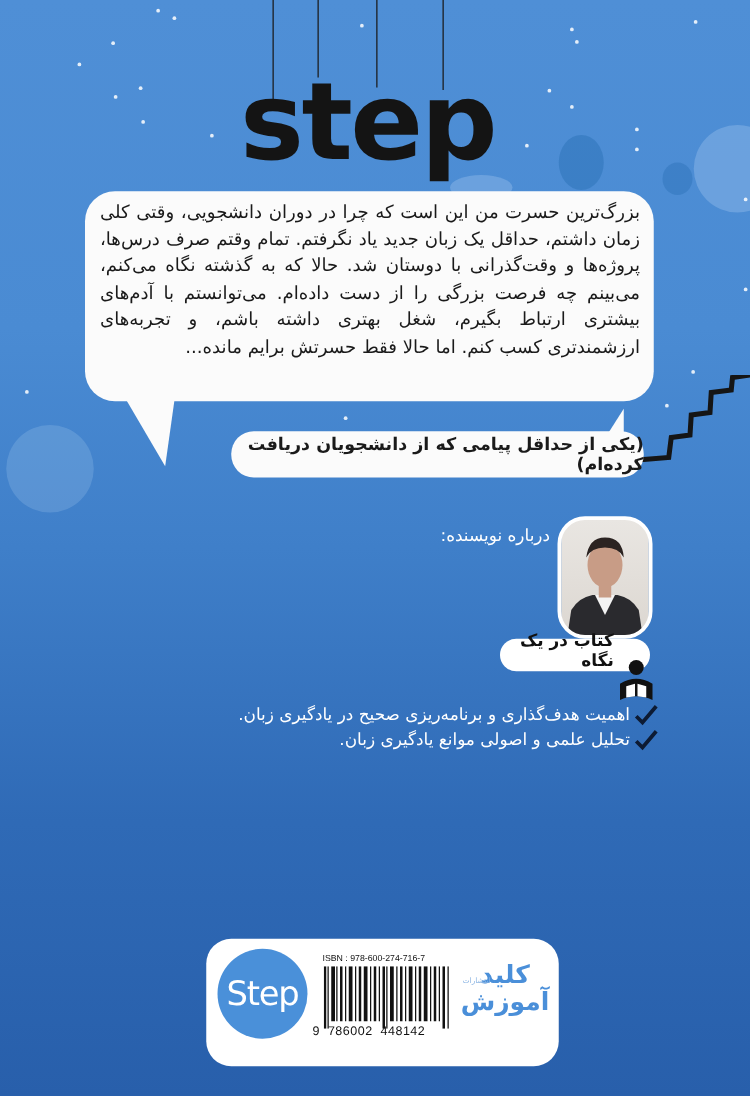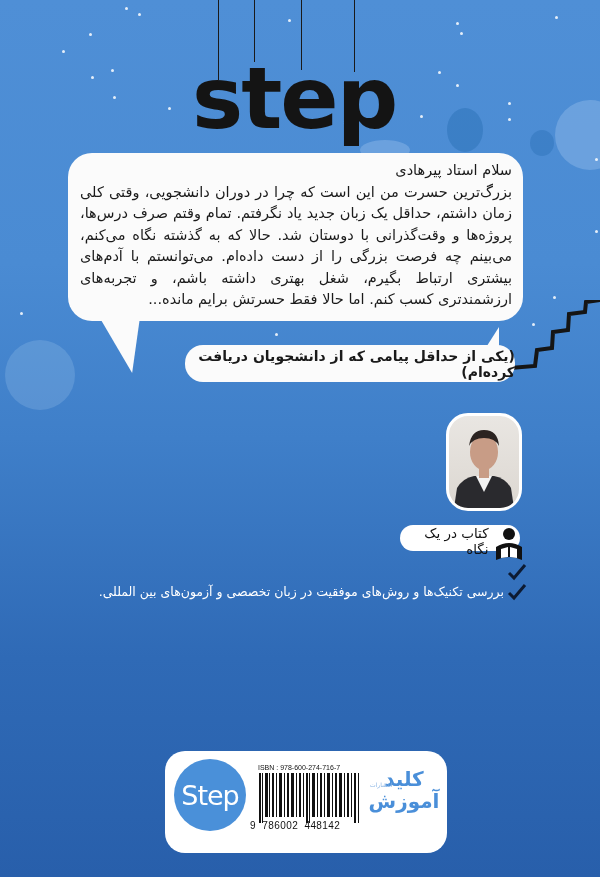--- a/index.html
+++ b/index.html
@@ -65,25 +65,25 @@
       background: linear-gradient(180deg, #e9e6e2 0%, #dcd7d1 100%);
     }
     .author-text {
       position: absolute; left: 150px; top: 418px; width: 290px;
       direction: rtl; text-align: right; color: #ffffff;
       font-size: 13.5px; line-height: 22px;
     }
 
     
     .glance-pill {
-      position: absolute; left: 400px; top: 525px; width: 120px; height: 26px;
+      position: absolute; left: 400px; top: 511px; width: 120px; height: 26px;
       background: #ffffff; border-radius: 13px;
-      display: flex; align-items: flex-start; justify-content: flex-end; direction: rtl;
+      display: flex; align-items: flex-end; justify-content: flex-end; direction: rtl;
       padding-right: 6px; gap: 4px;
-      font-weight: normal; font-size: 13.5px; color: #111;
+      font-weight: bold; font-size: 13.5px; color: #111;
     }
     .reader-icon { position: absolute; left: 492px; top: 527px; width: 34px; height: 36px; }
     .glance-list { position: absolute; left: 80px; top: 562px; width: 450px; direction: rtl; }
     .glance-item {
       display: flex; flex-direction: row; align-items: flex-start;
       color: #ffffff; font-size: 13.5px; line-height: 20px;
     }
     .check { width: 26px; flex: 0 0 26px; height: 20px; display: flex; align-items: center; justify-content: center; }
     .glance-item span.txt { text-align: right; }
 
@@ -146,21 +146,20 @@
   <div class="string" style="left:218px;height:80px;"></div>
   <div class="string" style="left:254px;height:62px;"></div>
   <div class="string" style="left:301px;height:70px;"></div>
   <div class="string" style="left:354px;height:72px;"></div>
   <div class="logo-step">step</div>
 </div>
 
 <div class="bubble-main"></div>
 <div class="bubble-main-tail"></div>
 <div class="bubble-text">
-  <span class="greet">سلام استاد پیرهادی</span>
   <span>بزرگ‌ترین حسرت من این است که چرا در دوران دانشجویی، وقتی کلی زمان داشتم، حداقل یک زبان جدید یاد نگرفتم. تمام وقتم صرف درس‌ها، پروژه‌ها و وقت‌گذرانی با دوستان شد. حالا که به گذشته نگاه می‌کنم، می‌بینم چه فرصت بزرگی را از دست داده‌ام. می‌توانستم با آدم‌های بیشتری ارتباط بگیرم، شغل بهتری داشته باشم، و تجربه‌های ارزشمندتری کسب کنم. اما حالا فقط حسرتش برایم مانده...</span>
 </div>
 
 <svg class="stairs" viewBox="0 0 90 80">
   <path d="M0 68 L25 66 L27 50 L42 48 L43 32 L58 30 L59 14 L75 12 L76 2 L90 0" fill="none" stroke="#151515" stroke-width="4" stroke-linejoin="miter"></path>
 </svg>
 
 <div class="bubble-quote-tail"></div>
 <div class="bubble-quote">
   <span>(یکی از حداقل پیامی که از دانشجویان دریافت کرده‌ام)</span>
@@ -169,46 +168,48 @@
 <div class="author-photo">
   <svg width="70" height="92" viewBox="0 0 70 92">
     <path d="M5 92 L8 72 Q14 62 25 60 L45 60 Q56 62 62 72 L65 92 Z" fill="#2a2a2e"></path>
     <path d="M27 60 L35 76 L43 60 Z" fill="#f3f3f3"></path>
     <ellipse cx="35" cy="36" rx="14" ry="18" fill="#c89c86"></ellipse>
     <path d="M20 30 Q22 14 35 14 Q49 14 50 30 Q46 22 35 22 Q24 22 20 30 Z" fill="#2b2321"></path>
     <rect x="30" y="50" width="10" height="12" fill="#c89c86"></rect>
   </svg>
 </div>
 <div class="author-text">
+  <div>درباره نویسنده:</div>
 </div>
 
 <div class="glance-pill">
   <span style="width:22px;"></span>
   <span>کتاب در یک نگاه</span>
 </div>
 <svg class="reader-icon" viewBox="0 0 34 36">
   <circle cx="17" cy="7" r="6" fill="#111"></circle>
   <path d="M4 20 Q17 12 30 20 L30 33 Q17 27 4 33 Z" fill="#111"></path>
   <path d="M9 22 L16 20 L16 30 L9 31 Z M18 20 L25 22 L25 31 L18 30 Z" fill="#fff"></path>
 </svg>
 <div class="glance-list">
   <div class="glance-item">
     <span class="check">
         <svg width="20" height="18" viewBox="0 0 20 18">
           <path d="M2 10 L7 15 L18 2" fill="none" stroke="#0d1b33" stroke-width="3"></path>
         </svg>
       </span>
+    <span class="txt">اهمیت هدف‌گذاری و برنامه‌ریزی صحیح در یادگیری زبان.</span>
   </div>
   <div class="glance-item">
     <span class="check">
         <svg width="20" height="18" viewBox="0 0 20 18">
           <path d="M2 10 L7 15 L18 2" fill="none" stroke="#0d1b33" stroke-width="3"></path>
         </svg>
       </span>
-    <span class="txt" style="font-size:12.5px;letter-spacing:-0.2px;">بررسی تکنیک‌ها و روش‌های موفقیت در زبان تخصصی و آزمون‌های بین المللی.</span>
+    <span class="txt">تحلیل علمی و اصولی موانع یادگیری زبان.</span>
   </div>
 </div>
 
 <div class="label"></div>
 <div class="step-circle">
   <span>Step</span>
 </div>
 <div class="isbn-text">ISBN : 978-600-274-716-7</div>
 <svg class="barcode" viewBox="0 0 102 50" preserveAspectRatio="none">
   <g fill="#111">

